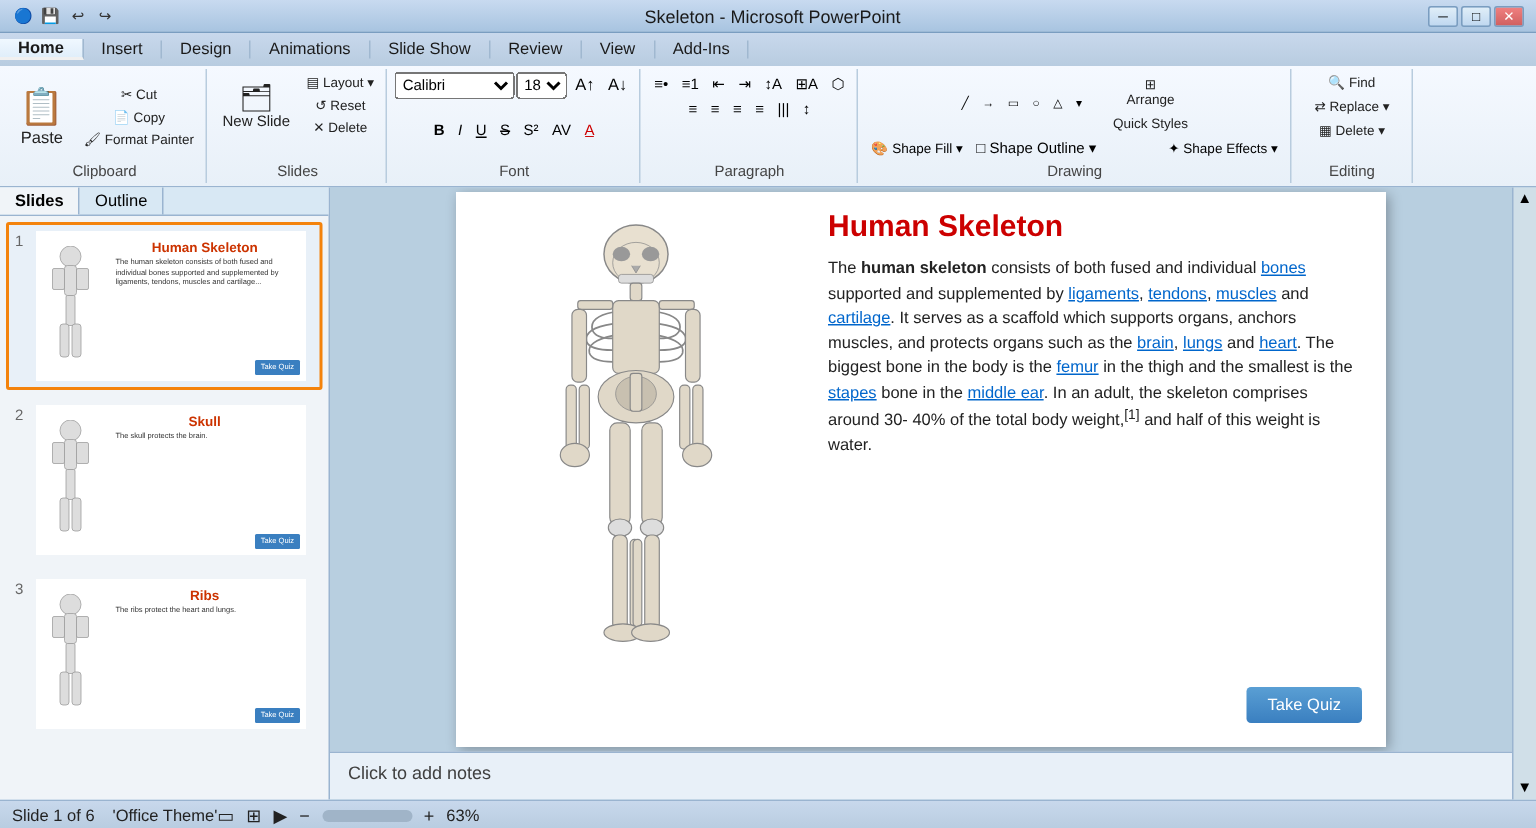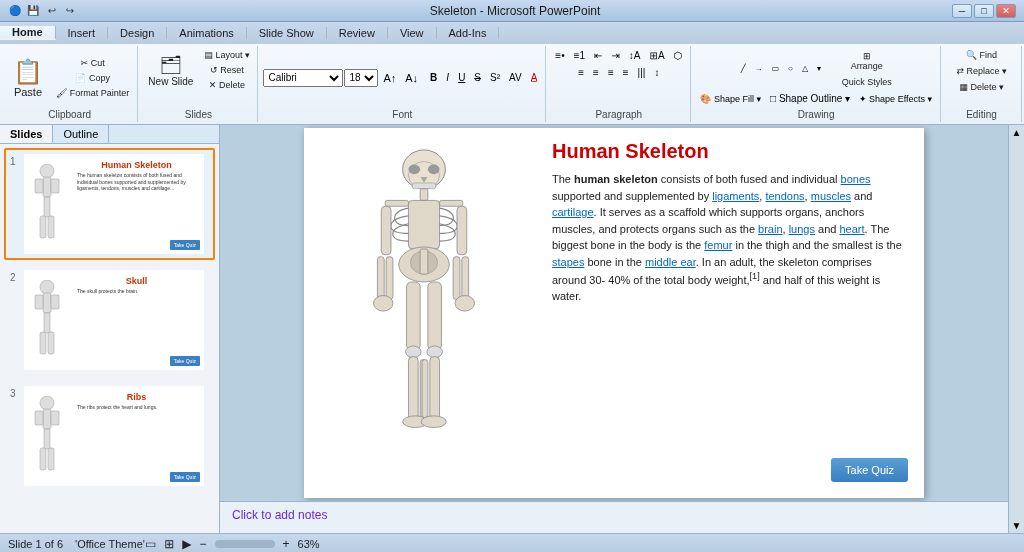--- a/index.html
+++ b/index.html
@@ -113,21 +113,21 @@
       height: 370px;
       box-shadow: 2px 2px 8px rgba(0,0,0,0.3);
       display: flex;
       position: relative;
     }
     .notes-area {
       background: #e8f0f8;
       border-top: 1px solid #9ab4d0;
       padding: 6px 12px;
       font-size: 12px;
-      color: #6d28d9;
+      color: #404040;
       height: 32px;
     }
 
     
     .right-scrollbar { width: 16px; background: #d0dfe8; border-left: 1px solid #9ab4d0; display: flex; flex-direction: column; align-items: center; }
 
     
     .status-bar {
       background: linear-gradient(to bottom, #c8d8ec, #b8cce0);
       height: 20px;
@@ -237,21 +237,21 @@
             <div class="ribbon-btn ribbon-btn-small">▤ Layout ▾</div>
             <div class="ribbon-btn ribbon-btn-small">↺ Reset</div>
             <div class="ribbon-btn ribbon-btn-small">✕ Delete</div>
           </div>
         </div>
       </div>
       <div class="ribbon-group-label">Slides</div>
     </div>
 
     <div class="ribbon-group" style="min-width:130px;">
-      <div class="ribbon-group-content" style="flex-direction:row;gap:4px;width:100%;">
+      <div class="ribbon-group-content" style="flex-direction:column;gap:14px;width:100%;">
         <div class="fmt-row">
           <select style="font-size:10px;width:80px;height:18px;">
             <option>Calibri</option>
           </select>
           <select style="font-size:10px;width:34px;height:18px;">
             <option>18</option>
           </select>
           <div class="fmt-btn" style="font-size:11px;">A↑</div>
           <div class="fmt-btn" style="font-size:11px;">A↓</div>
         </div>
@@ -306,21 +306,21 @@
             <div class="ribbon-btn" style="font-size:9px;min-width:36px;">
               <div>⊞</div>
                 <span>Arrange</span>
             </div>
             <div class="ribbon-btn ribbon-btn-small">Quick Styles</div>
           </div>
         </div>
         <div class="fmt-row">
           <div class="fmt-btn" style="font-size:9px;">🎨 Shape Fill ▾</div>
           <div class="fmt-btn" style="font-size:10px;">□ Shape Outline ▾</div>
-          <div class="fmt-btn" style="font-size:9px;">✦ Shape Effects ▾</div>
+          <div class="fmt-btn" style="font-size:9px;margin-left:39px;">✦ Shape Effects ▾</div>
         </div>
       </div>
       <div class="ribbon-group-label">Drawing</div>
     </div>
 
     <div class="ribbon-group" style="min-width:80px;">
       <div class="ribbon-group-content" style="flex-direction:column;gap:2px;">
         <div class="ribbon-btn ribbon-btn-small">🔍 Find</div>
         <div class="ribbon-btn ribbon-btn-small">⇄ Replace ▾</div>
         <div class="ribbon-btn ribbon-btn-small">▦ Delete ▾</div>

